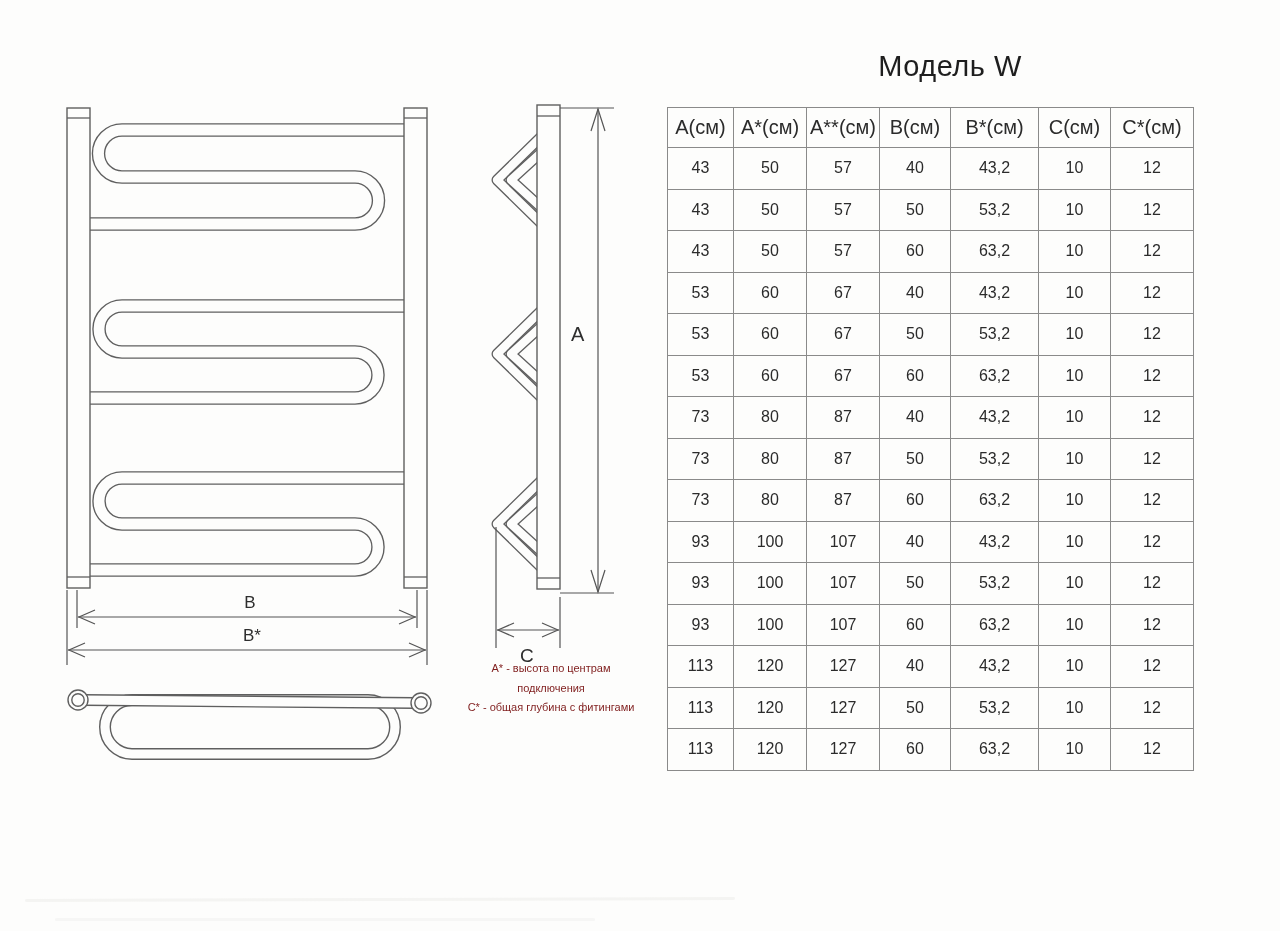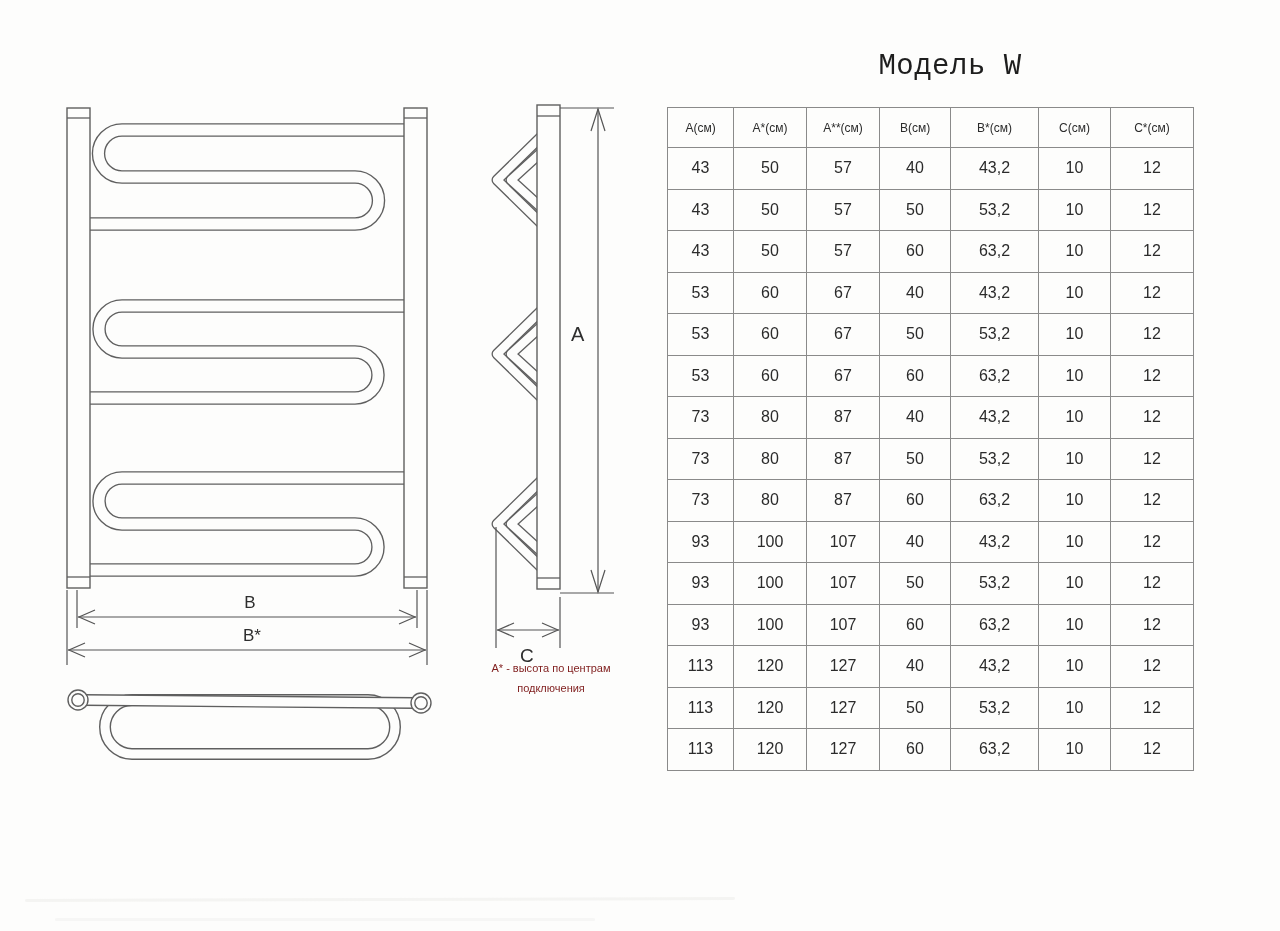--- a/index.html
+++ b/index.html
@@ -17,31 +17,31 @@
   .ti-s { fill:none; stroke:#fdfdfc; stroke-width:8.4; stroke-linejoin:round; }
   .to-t { fill:none; stroke:#5f5f5f; stroke-width:12; stroke-linejoin:round; }
   .ti-t { fill:none; stroke:#fdfdfc; stroke-width:9.2; stroke-linejoin:round; }
   .outline { fill:#fdfdfc; stroke:#5f5f5f; stroke-width:1.4; }
   .thin { stroke:#5f5f5f; stroke-width:1.3; fill:none; }
   .dim { stroke:#555555; stroke-width:1.2; fill:none; }
   .dim-label { fill:#2e2e2e; font-family:"Liberation Sans", sans-serif; }
 
   .page-title {
     position:absolute; left:690px; top:50px; width:520px;
-    text-align:center; font-size:29px; color:#1e1e1e; letter-spacing:0.5px;font-family:Liberation Mono, monospace;
+    text-align:center; font-size:29px; color:#1e1e1e; letter-spacing:0.5px;
   }
   .spec-table {
     position:absolute; left:667px; top:107px;
     border-collapse:collapse; table-layout:fixed;
   }
   .spec-table th, .spec-table td {
     border:1px solid #8a8a8a; text-align:center; vertical-align:middle;
     font-weight:normal; color:#2b2b2b; padding:0;
   }
-  .spec-table th { height:39px; font-size:12px; }
+  .spec-table th { height:39px; font-size:20px; }
   .spec-table td { height:40.5px; font-size:16px; }
 
   .legend {
     position:absolute; left:462px; top:659px; width:178px;
     font-size:11px; line-height:19.5px; color:#7f1d1d;text-align:center;
   }
   .legend-item { display:block; }
 
   .scan-smudge { position:absolute; background:#ececea; border-radius:2px; }
 </style>
@@ -144,20 +144,21 @@
       </g>
       <g>
         <circle class="outline" cx="421" cy="703" r="10"></circle>
         <circle class="outline" cx="421" cy="703" r="6.2"></circle>
       </g>
     </g>
   </svg>
 
   <div class="legend">
     <span class="legend-item">А* - высота по центрам подключения</span>
+    <span class="legend-item">С* - общая глубина с фитингами</span>
   </div>
 
   <div class="page-title">Модель W</div>
 
   <table class="spec-table">
     <colgroup>
       <col style="width:66px">
         <col style="width:73px">
         <col style="width:73px">
       <col style="width:71px">

